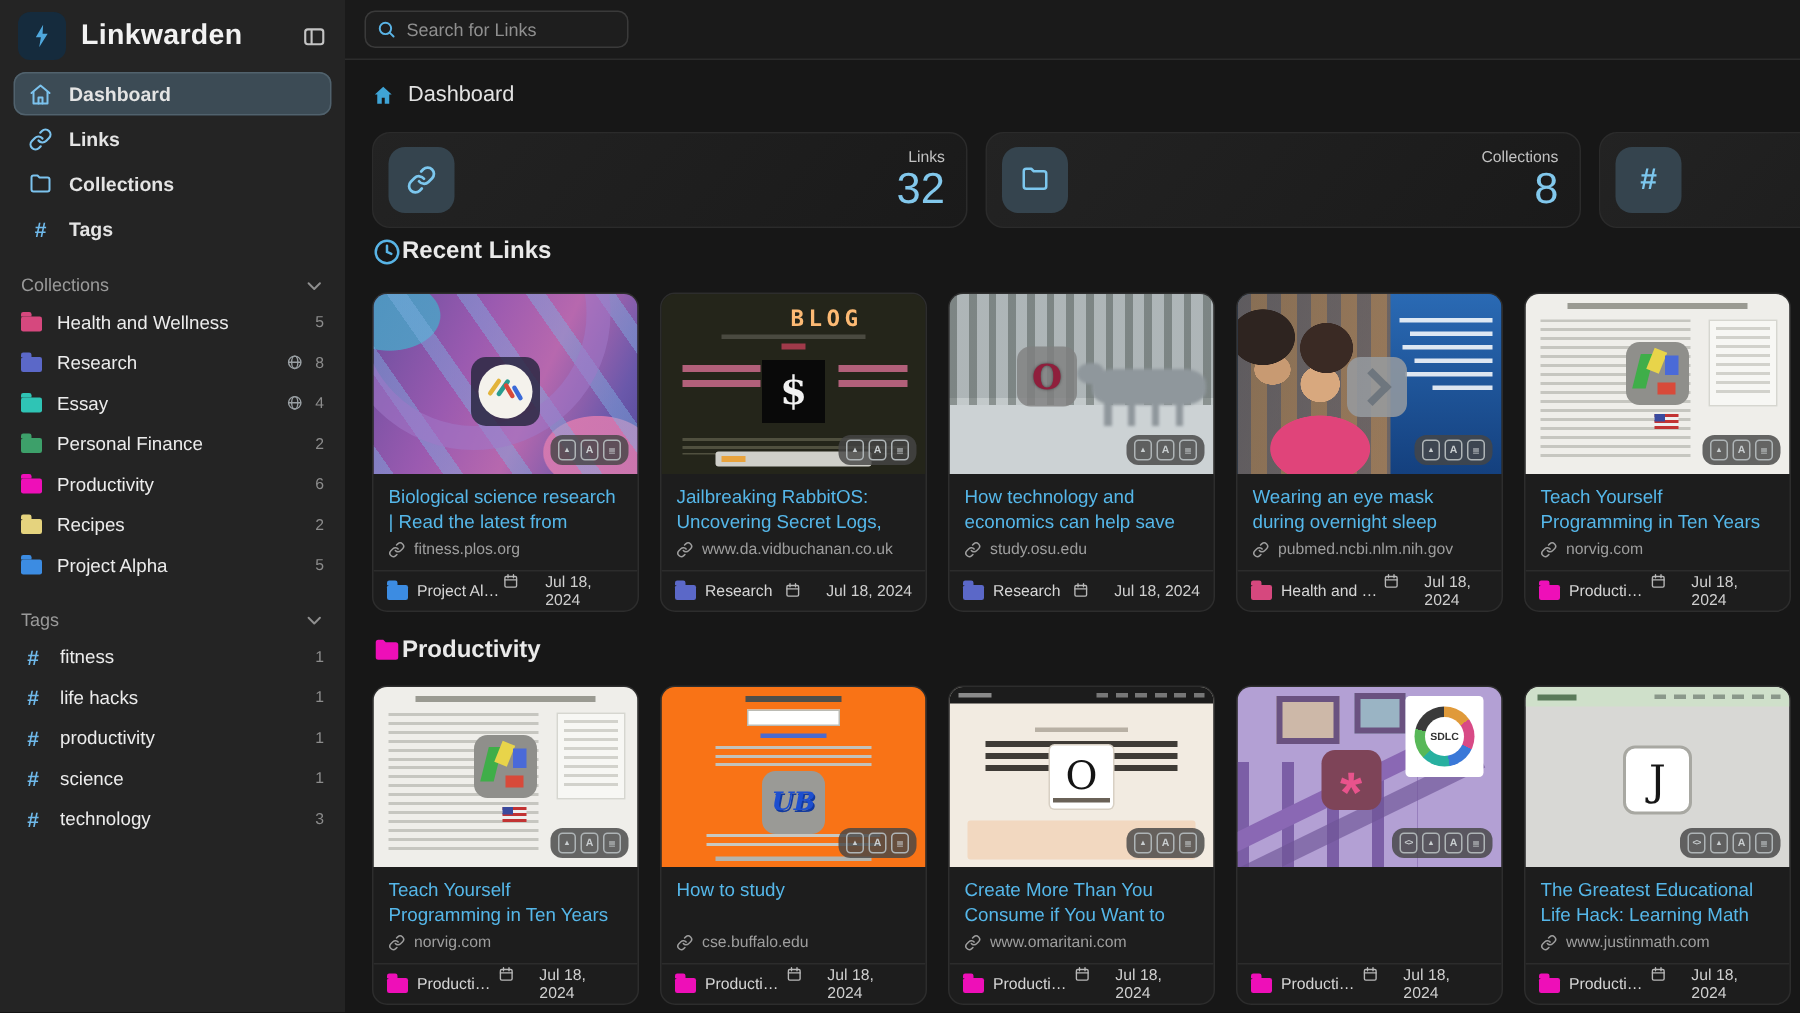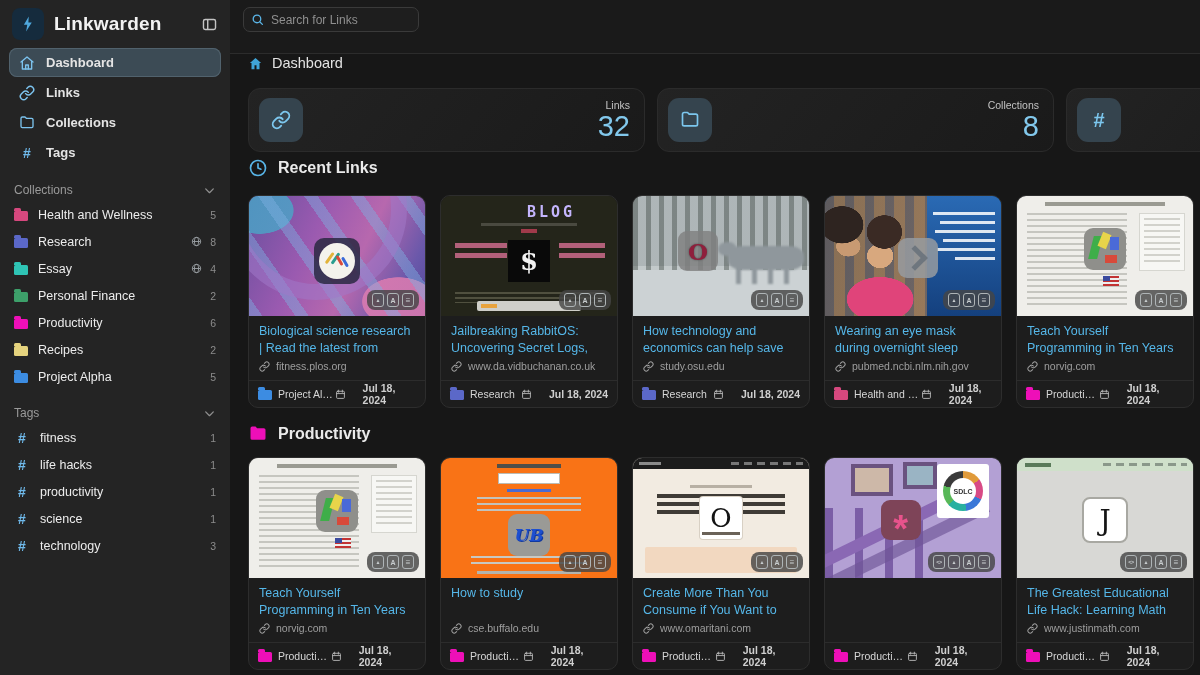--- a/index.html
+++ b/index.html
@@ -32,21 +32,21 @@
   .side-item { display:flex; align-items:center; gap:10px; height:27px; padding:0 14px; font-size:12.5px; color:#ececec; cursor:pointer; }
   .side-item .right { margin-left:auto; display:flex; align-items:center; gap:6px; }
   .side-item .cnt { color:#8c8c8c; font-size:10.5px; min-width:8px; text-align:right; }
   .side-item .globe { color:#9aa0a4; display:flex; }
   .side-item .globe .ic { width:11px; height:11px; }
 
   .ficon { width:14px; height:10px; border-radius:1.5px; background:var(--c,#888); position:relative; margin-top:2px; flex:0 0 auto; }
   .ficon::before { content:""; position:absolute; top:-3px; left:0; width:7px; height:3px; border-radius:1.5px 1.5px 0 0; background:var(--c,#888); }
 
   
-  .topbar { position:absolute; left:230px; top:0; width:970px; height:54px; background:#1a1a1a; border-bottom:1px solid #2c2c2c; z-index:2; }
+  .topbar { position:absolute; left:230px; top:0; width:970px; height:40px; background:#1a1a1a; border-bottom:1px solid #2c2c2c; z-index:2; }
   .searchbox { position:absolute; left:13px; top:7px; width:176px; height:25px; background:#1e1e1e; border:1px solid #3a3a3a; border-radius:7px; }
   .searchbox .sic { position:absolute; left:7px; top:5px; color:#5ab4e6; display:flex; }
   .searchbox .sic .ic { width:13px; height:13px; }
   .searchbox input { position:absolute; inset:0; background:transparent; border:none; outline:none; color:#dcdcdc; font-size:12px; padding-left:27px; font-family:"Liberation Sans", sans-serif; }
   .searchbox input::placeholder { color:#8f8f8f; }
 
   
   .main { position:absolute; left:230px; top:40px; width:970px; height:635px; background:#171717; overflow:hidden; }
   .crumb { position:absolute; left:18px; top:15px; display:flex; align-items:center; gap:9px; color:#e2e2e2; font-size:14.5px; }
   .crumb .cic { color:#3fa4d6; display:flex; }
@@ -54,41 +54,41 @@
   .stats { position:absolute; left:18px; top:48px; display:flex; gap:12px; }
   .stat { height:64px; border-radius:12px; background:linear-gradient(130deg,#232323,#1a1a1a); border:1px solid #2b2b2b; display:flex; align-items:center; padding:0 14px 0 10px; cursor:pointer; }
   .stat.w1 { width:397px; } .stat.w2 { width:397px; } .stat.w3 { width:300px; }
   .stat-tile { width:44px; height:44px; border-radius:11px; background:#35444e; color:#7cc7ee; display:flex; align-items:center; justify-content:center; }
   .stat-tile .ic { width:20px; height:20px; }
   .stat-tile .hashglyph { font-size:20px; color:#7cc7ee; width:auto; }
   .stat-right { margin-left:auto; text-align:right; display:flex; flex-direction:column; gap:1px; }
   .stat-label { font-size:10.5px; color:#c2c2c2; }
   .stat-value { font-size:29px; font-weight:300; color:#82c8ec; line-height:1; }
 
-  .sec-head { position:absolute; display:flex; align-items:center; gap:10px; font-size:16px; font-weight:bold; color:#eaeaea; }
+  .sec-head { position:absolute; display:flex; align-items:center; font-size:16px; font-weight:bold; color:#eaeaea; }
   .sec-head .sic { display:flex; }
   .sec-head .sic .ic { width:20px; height:20px; }
   .sec-recent { left:18px; top:118px; color:#eaeaea; }
   .sec-recent .sic { color:#58b4e6; }
   .sec-prod { left:18px; top:384px; }
 
   .cardrow { position:absolute; display:flex; gap:14px; }
   .row1 { left:18px; top:155px; }
   .row2 { left:18px; top:417px; }
 
   .card { width:178px; height:213px; background:#1d1d1d; border:1px solid #2d2d2d; border-radius:10px; display:flex; flex-direction:column; overflow:hidden; cursor:pointer; }
   .thumb { position:relative; height:120px; flex:0 0 auto; overflow:hidden; }
   .cbody { padding:7px 10px 0 10px; }
   .ctitle { color:#55b7e9; font-size:12.5px; line-height:16.5px; height:34px; overflow:hidden; }
   .curl { display:flex; align-items:center; gap:6px; color:#9e9e9e; font-size:10.5px; margin-top:3px; }
   .curl .ic { width:11px; height:11px; }
   .cfoot { margin-top:auto; border-top:1px solid #2c2c2c; padding:0 9px; height:27px; display:flex; align-items:center; justify-content:space-between; font-size:10.5px; color:#d6d6d6; }
   .cfold { display:flex; align-items:center; gap:6px; min-width:0; }
   .cfold .cname { white-space:nowrap; overflow:hidden; text-overflow:ellipsis; max-width:86px; }
-  .cdate { display:flex; align-items:center; gap:17px; color:#cfcfcf;font-weight:bold; }
+  .cdate { display:flex; align-items:flex-start; gap:17px; color:#cfcfcf; }
   .cdate .ic { width:11px; height:11px; color:#b8b8b8; }
 
   .badges { position:absolute; right:6px; bottom:6px; background:rgba(70,70,70,.82); border-radius:8px; padding:3px 5px; display:flex; gap:3px; align-items:center; }
   .chip { width:12px; height:14px; border:1px solid #aeb4b6; border-radius:3px; color:#c8cdcf; display:flex; align-items:center; justify-content:center; font-weight:bold; }
   .b-img::after { content:"▲"; font-size:5px; }
   .b-pdf::after { content:"A"; font-size:7px; }
   .b-doc::after { content:"≡"; font-size:8px; }
   .b-html::after { content:"<>"; font-size:5.5px; letter-spacing:-.5px; }
 
   
@@ -97,21 +97,21 @@
       radial-gradient(80px 55px at 6% 12%, rgba(74,166,200,.8) 0 42%, transparent 43%),
       linear-gradient(115deg,#6a4f9e,#9a5ab0 35%,#b768ae 60%,#6a58aa 85%,#54489a); }
   .t-plos::before { content:""; position:absolute; inset:0; background:repeating-linear-gradient(55deg, rgba(125,175,225,.45) 0 11px, transparent 11px 38px); }
   .t-plos::after { content:""; position:absolute; width:150px; height:150px; border:16px solid rgba(160,120,200,.55); border-radius:50%; top:-78px; left:-24px; }
   .plogo { position:absolute; left:50%; top:54%; transform:translate(-50%,-50%); width:46px; height:46px; border-radius:10px; background:rgba(42,40,66,.85); display:flex; align-items:center; justify-content:center; z-index:1; }
   .pcirc { width:36px; height:36px; border-radius:50%; background:#f4f2ec; position:relative; }
   .pcirc::before { content:""; position:absolute; left:15px; top:9px; width:3px; height:13px; border-radius:2px; background:#2a9d8f; transform:rotate(35deg); box-shadow:-5px 3px 0 #e2b33a; }
   .pcirc::after { content:""; position:absolute; left:19px; top:12px; width:3px; height:11px; border-radius:2px; background:#d84a3a; transform:rotate(-30deg); box-shadow:4px 4px 0 #3a6ad8; }
 
   .t-rabbit { background:#24251a; }
-  .rb-word { position:absolute; top:7px; left:0; right:0; text-align:center; font-family:"DejaVu Sans Mono", monospace; font-weight:bold; font-size:15px; letter-spacing:3px; color:#c4b5fd;margin-left:44px; }
+  .rb-word { position:absolute; top:7px; left:0; right:0; text-align:center; font-family:"DejaVu Sans Mono", monospace; font-weight:bold; font-size:15px; letter-spacing:3px; color:#fdba74;margin-left:44px; }
   .rb-sub { position:absolute; top:27px; left:50%; transform:translateX(-50%); width:96px; height:3px; background:#4a4a40; }
   .rb-red { position:absolute; top:33px; left:50%; transform:translateX(-50%); width:16px; height:4px; background:#a03a4a; }
   .rb-pt { position:absolute; top:47px; height:16px; background:repeating-linear-gradient(180deg,#b2607a 0 5px, transparent 5px 10px); }
   .rb-ptl { left:14px; width:52px; } .rb-ptr { left:118px; width:46px; }
   .rb-logo { position:absolute; left:50%; top:44px; transform:translateX(-50%); width:42px; height:42px; background:#090909; display:flex; align-items:center; justify-content:center; font-family:"DejaVu Serif", serif; font-weight:bold; font-size:26px; color:#f2f2f2; }
   .rb-par { position:absolute; left:14px; top:96px; width:150px; height:11px; background:repeating-linear-gradient(180deg,#50503f 0 2px, transparent 2px 5px); }
   .rb-bar { position:absolute; bottom:5px; left:50%; transform:translateX(-50%); width:104px; height:10px; background:#cfcfc9; border-radius:2px; }
   .rb-bar::before { content:""; position:absolute; left:4px; top:3px; width:16px; height:4px; background:#e8a33d; }
 
   .t-osu { background:linear-gradient(180deg,#b4bbbe 0 58%, #ccd2d4 58% 100%); }

